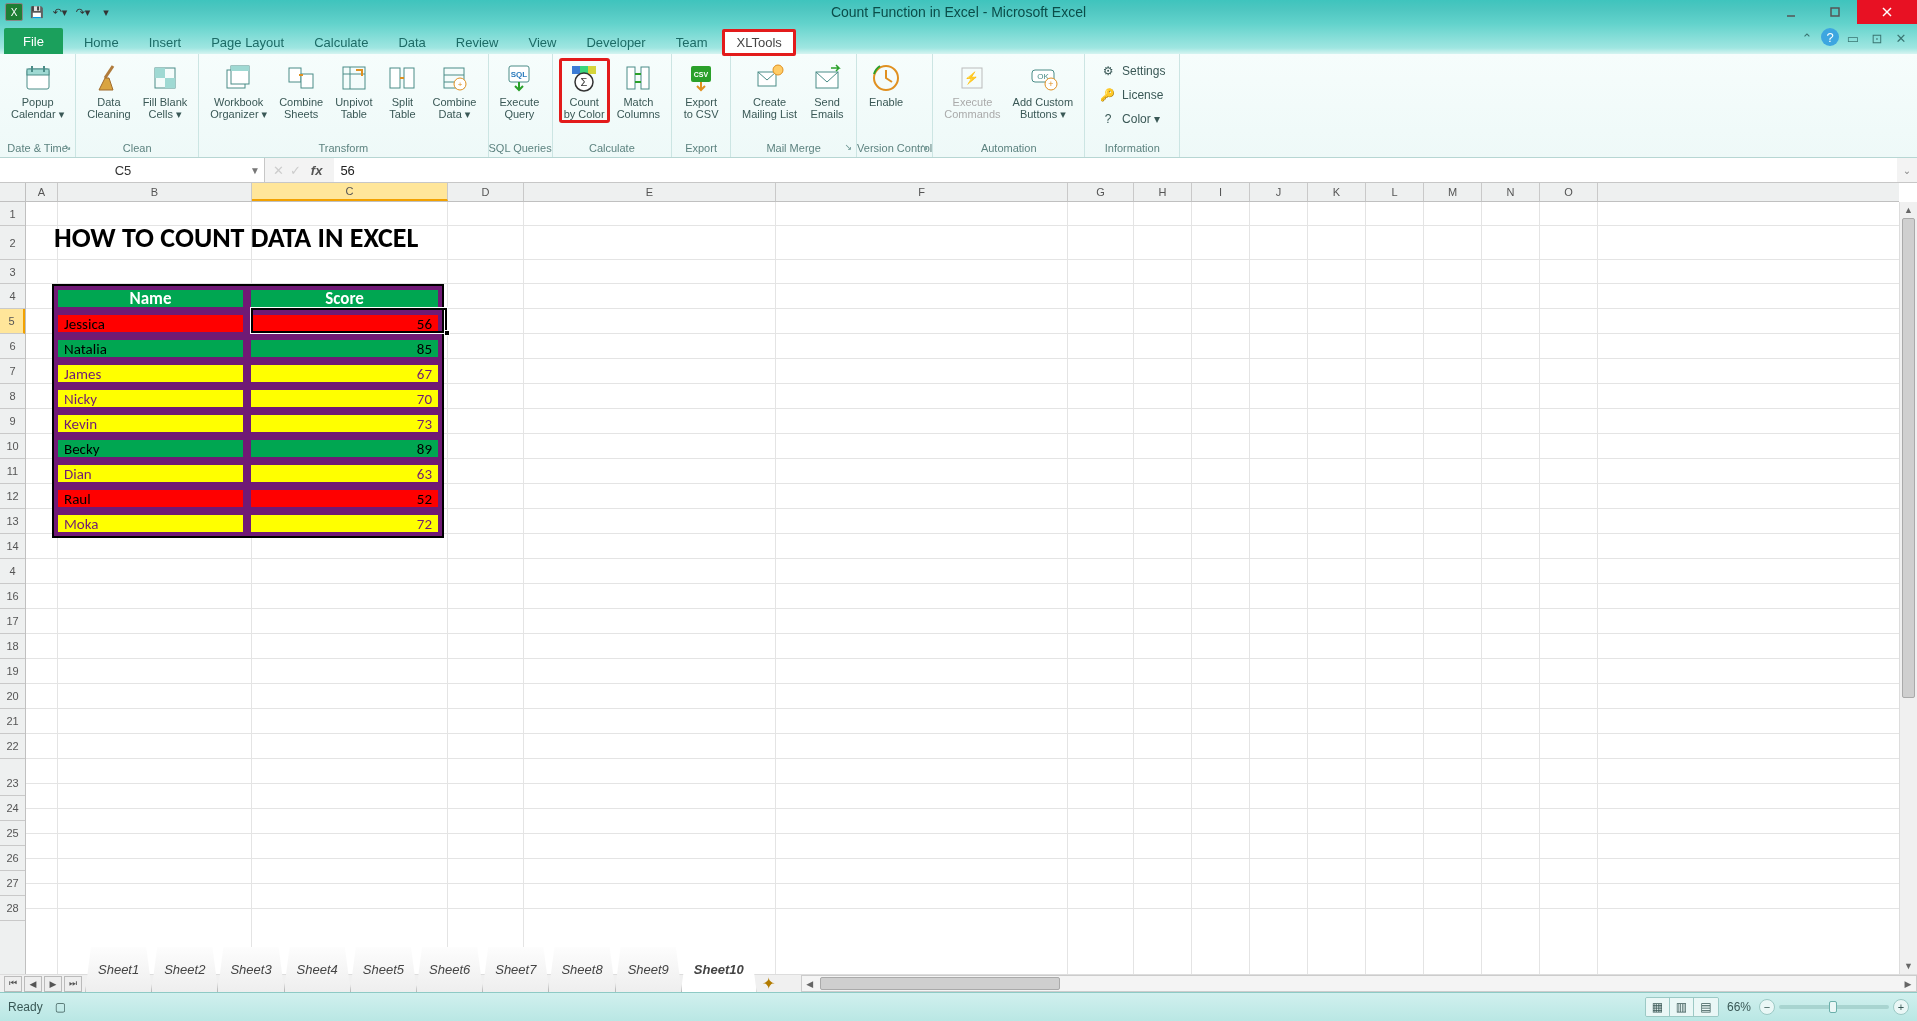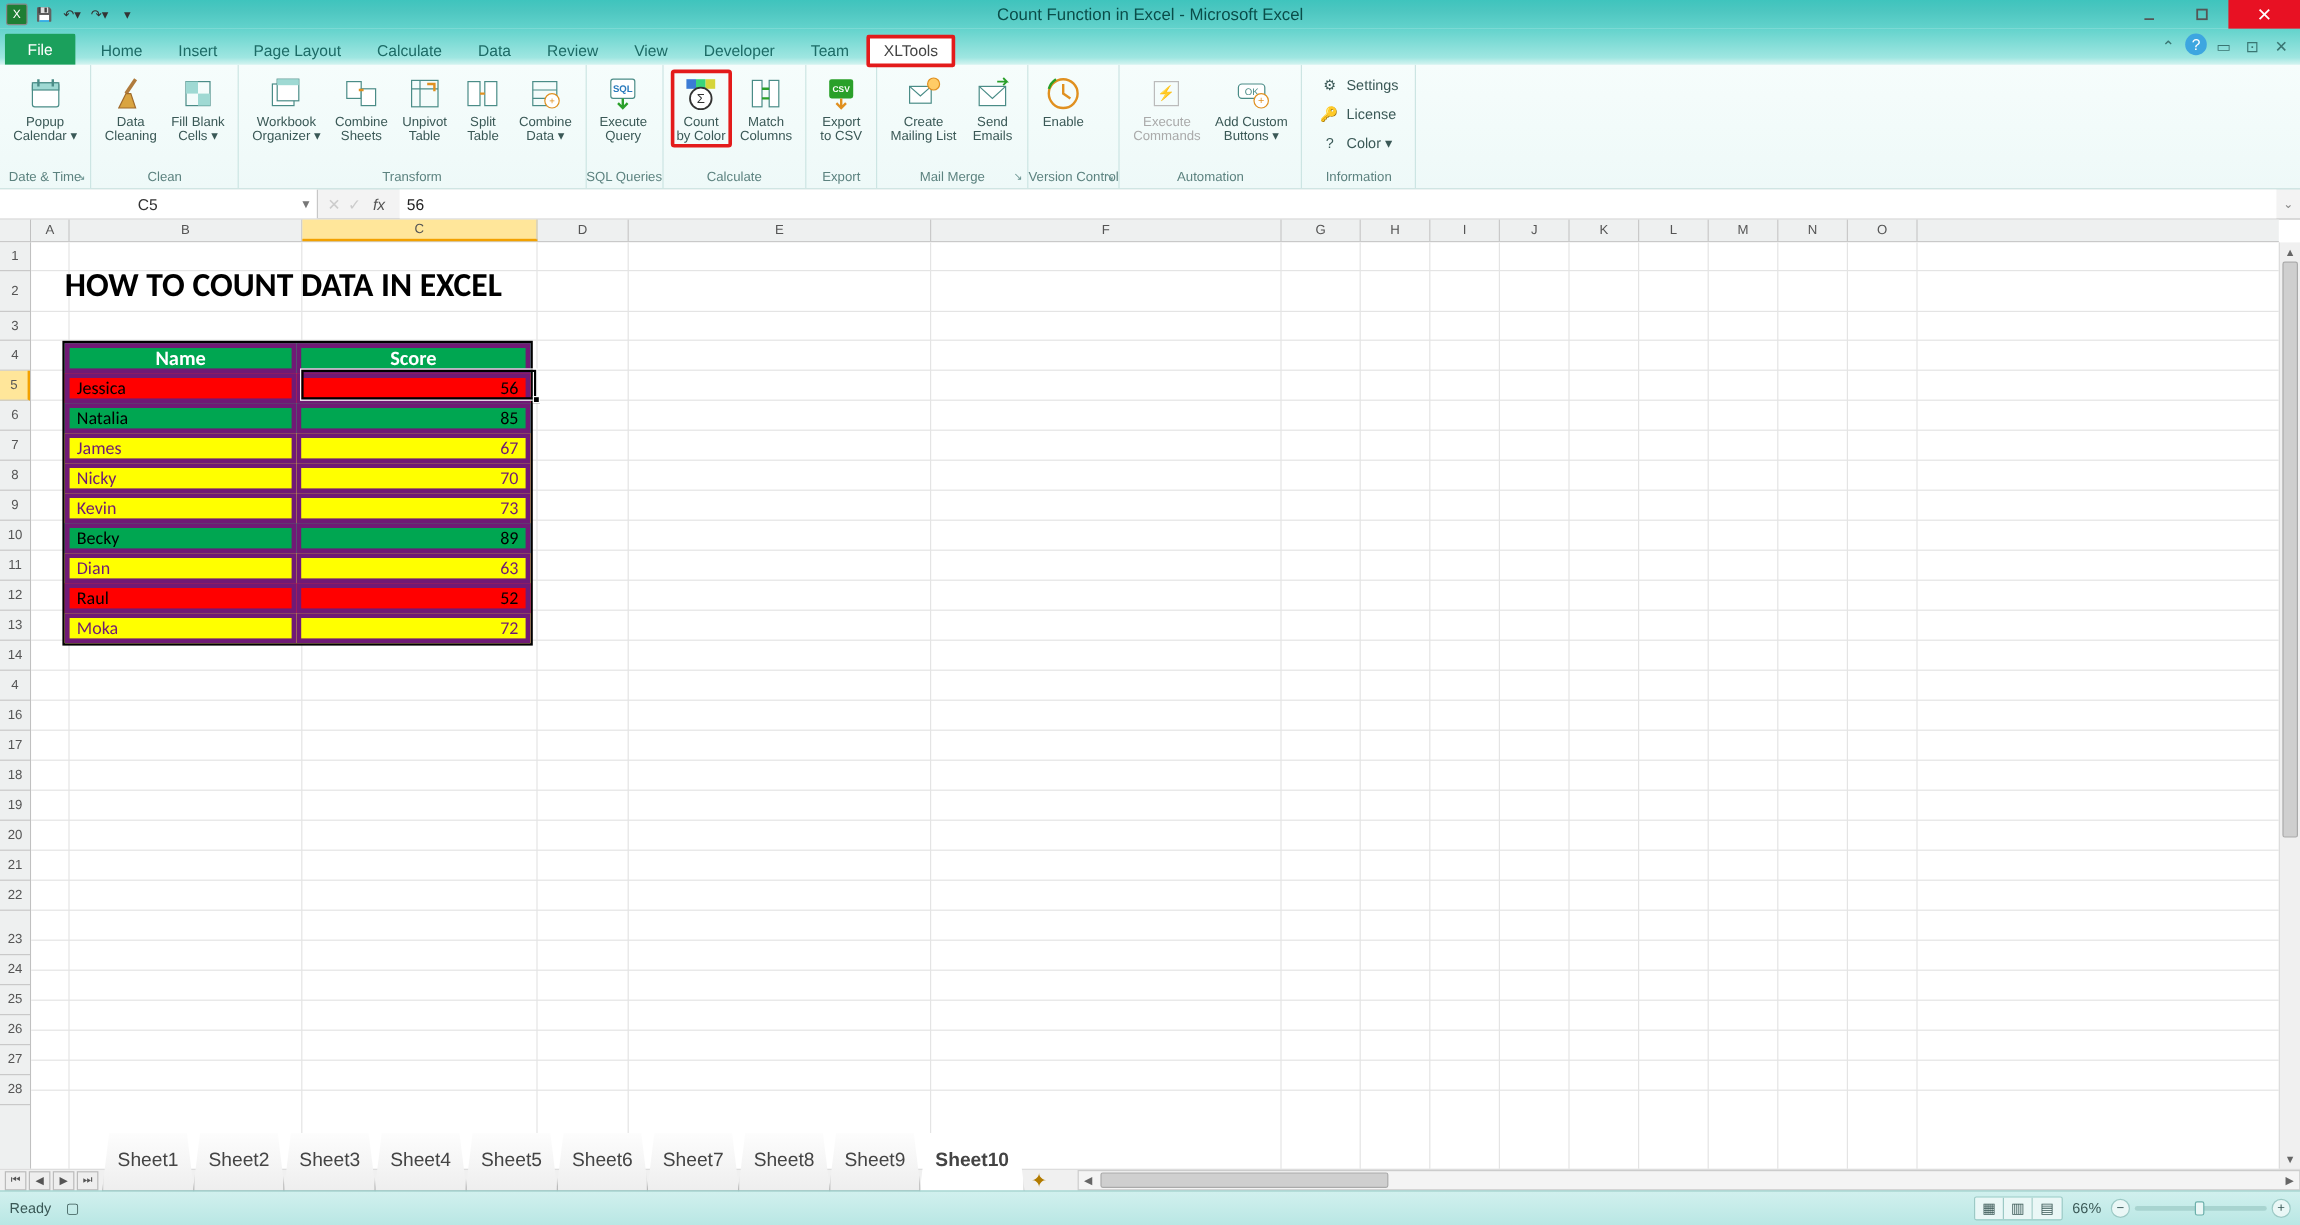--- a/index.html
+++ b/index.html
@@ -38,21 +38,21 @@
 .rsmall-col { display:flex; flex-direction:column; gap:2px; padding:2px 4px;}
 .rsmall { display:flex; align-items:center; gap:5px; font-size:12px; color:#3a5856; cursor:pointer; padding:2px 4px; border-radius:2px;}
 .rsmall .sico{width:18px;height:18px;display:flex;align-items:center;justify-content:center;}
 
 
 .formula-row { height:25px; border-bottom:1px solid #c7c7c7; display:flex; align-items:stretch; background:#f3f3f3;}
 .namebox-wrap{ width:265px; display:flex; align-items:center; background:#fff; border-right:1px solid #c7c7c7;}
 .namebox{ flex:1; padding:0 8px; font-size:13px; color:#333; text-align:center; border:none; outline:none; }
 .nbdd{ width:18px; text-align:center; color:#777; cursor:pointer; font-size:10px;}
 .fx-btns{display:flex;align-items:center;padding:0 8px;gap:6px;color:#999;font-size:13px;}
-.fx-label{ font-style:italic; font-size:13px; color:#555; padding:0 4px; cursor:pointer;}
+.fx-label{ font-style:italic; font-size:13px; color:#555; padding:0 4px; cursor:pointer;font-weight:bold;}
 .formula-input{ flex:1; background:#fff; border:none; outline:none; padding:0 6px; font-size:13px; color:#222;}
 .fb-expand{width:20px;display:flex;align-items:center;justify-content:center;color:#888;cursor:pointer;font-size:10px;}
 
 
 .grid-wrap{ position:absolute; top:183px; left:0; right:0; bottom:29px; display:flex; }
 .corner{ width:26px; height:19px; background:#eef0f0; border-right:1px solid #c0c0c0; border-bottom:1px solid #c0c0c0;}
 .colheads{ position:absolute; left:26px; right:18px; top:0; height:19px; display:flex; background:#eef0f0; border-bottom:1px solid #c0c0c0;}
 .ch{ border-right:1px solid #c9c9c9; font-size:11px; color:#555; display:flex; align-items:center; justify-content:center; cursor:pointer;}
 .ch.sel{ background:#ffe69a; border-bottom:2px solid #f2a100;}
 .rowheads{ position:absolute; left:0; top:19px; bottom:18px; width:26px; background:#eef0f0; border-right:1px solid #c0c0c0;}
@@ -73,21 +73,21 @@
 .sel-outline{position:absolute;border:2px solid #000;outline:1px solid #fff;pointer-events:none;}
 .sel-handle{position:absolute;width:6px;height:6px;background:#000;border:1px solid #fff;pointer-events:none;}
 
 .vscroll{position:absolute;right:0;top:19px;bottom:18px;width:18px;background:#f0f0f0;border-left:1px solid #ddd;}
 .vscroll .thumb{position:absolute;left:2px;right:2px;top:16px;height:480px;background:#cfcfcf;border:1px solid #aaa;border-radius:2px;cursor:pointer;}
 .vscroll .arr{position:absolute;left:0;right:0;height:16px;display:flex;align-items:center;justify-content:center;font-size:9px;color:#666;cursor:pointer;}
 .hscroll-row{position:absolute;left:0;right:0;bottom:0;height:18px;display:flex;background:#f0f0f0;border-top:1px solid #ddd;}
 .sheet-nav{display:flex;align-items:center;padding:0 4px;gap:2px;}
 .sheet-nav button{width:18px;height:16px;border:1px solid #bbb;background:#eee;font-size:9px;cursor:pointer;color:#555;}
 .sheet-tabs{display:flex;align-items:flex-end;height:18px;}
-.stab{ padding:15px 12px; font-size:16px; color:#444; background:linear-gradient(#fdfdfd,#eee); border:1px solid #bbb; border-top:none; margin-left:-1px; cursor:pointer; clip-path: polygon(6px 0,calc(100% - 6px) 0,100% 100%,0 100%); }
+.stab{ padding:15px 12px; font-size:13px; color:#444; background:linear-gradient(#fdfdfd,#eee); border:1px solid #bbb; border-top:none; margin-left:-1px; cursor:pointer; clip-path: polygon(6px 0,calc(100% - 6px) 0,100% 100%,0 100%); font-style: italic; }
 .stab.active{ background:#fff; font-weight:bold; border-bottom-color:#fff;}
 .stab-new{width:24px;display:flex;align-items:center;justify-content:center;color:#b27b00;cursor:pointer;}
 .hscroll-track{flex:1;position:relative;margin-left:20px;border:1px solid #ccc;background:#f4f4f4;}
 .hscroll-track .arr{position:absolute;top:0;bottom:0;width:16px;display:flex;align-items:center;justify-content:center;font-size:9px;color:#666;cursor:pointer;}
 .hscroll-track .thumb{position:absolute;top:1px;bottom:1px;left:18px;width:240px;background:#cfcfcf;border:1px solid #aaa;border-radius:2px;cursor:pointer;}
 
 
 .statusbar{ position:absolute; left:0; right:0; bottom:0; height:29px; background:linear-gradient(#d1f0ee,#b9e7e4); border-top:1px solid #8ecac5; display:flex; align-items:center; font-size:12px; color:#3a5856; padding:0 8px;}
 .statusbar .right{margin-left:auto;display:flex;align-items:center;gap:8px;}
 .view-btns{display:flex;border:1px solid #9cc9c5;border-radius:2px;overflow:hidden;}

